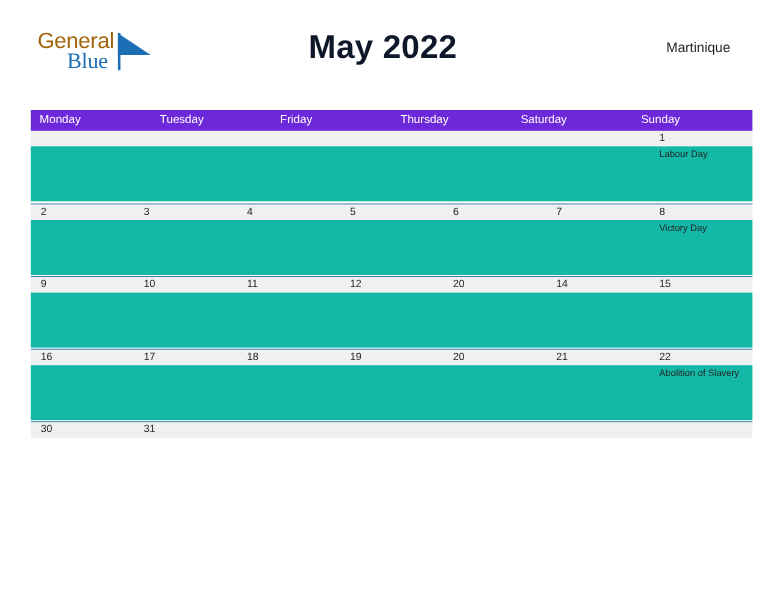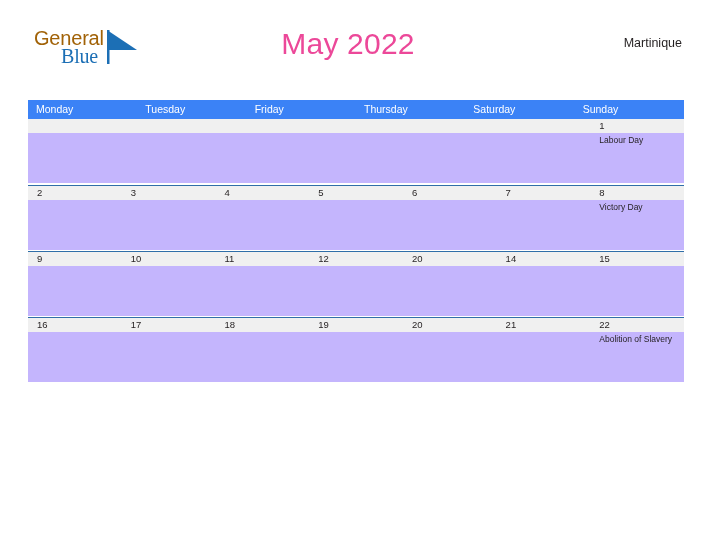--- a/index.html
+++ b/index.html
@@ -65,47 +65,47 @@
   }
 
   .cal-title {
     position: absolute;
     left: 0;
     right: 16px;
     top: 0;
     text-align: center;
     font-size: 30px;
     font-family: "Liberation Sans", sans-serif;
-    font-weight: 400;
-    color: #ec4899;
+    font-weight: 700;
+    color: #0f172a;
     letter-spacing: 0.2px;
     line-height: 44px;
   }
 
   .cal-region {
     position: absolute;
-    right: 2px;
+    right: 20px;
     top: 14px;
     font-size: 12.5px;
     color: #231f20;
     font-family: "Liberation Sans", sans-serif;
     text-align: center;
   }
 
   
   .calendar {
     position: absolute;
     left: 28px;
     top: 78px;
     width: 656px;
   }
 
   .weekday-row {
     display: flex;
-    background: #3b82f6;
+    background: #6d28d9;
     height: 19px;
   }
   .weekday-cell {
     flex: 1 1 0;
     color: #ffffff;
     font-size: 10.5px;
     line-height: 19px;
     padding-left: 8px;
     box-sizing: border-box;
     white-space: nowrap;
@@ -136,21 +136,21 @@
     line-height: 14px;
     padding-left: 9px;
     box-sizing: border-box;
     color: #231f20;
     white-space: nowrap;
   }
 
   .event-band {
     display: flex;
     height: 50px;
-    background: #c4b5fd;
+    background: #14b8a6;
   }
   .event-cell {
     flex: 1 1 0;
     font-size: 8.5px;
     line-height: 13px;
     padding-left: 9px;
     padding-top: 1px;
     box-sizing: border-box;
     color: #231f20;
     white-space: nowrap;
@@ -269,15 +269,26 @@
         <div class="event-cell"></div>
         <div class="event-cell"></div>
         <div class="event-cell"></div>
         <div class="event-cell"></div>
         <div class="event-cell"></div>
         <div class="event-cell">Abolition of Slavery</div>
       </div>
     </div>
 
 
+    <div class="week-row last">
+      <div class="daynum-band">
+        <div class="daynum-cell">30</div>
+        <div class="daynum-cell">31</div>
+        <div class="daynum-cell"></div>
+        <div class="daynum-cell"></div>
+        <div class="daynum-cell"></div>
+        <div class="daynum-cell"></div>
+        <div class="daynum-cell"></div>
+      </div>
+    </div>
 
   </div>
 </div>
 
 </body></html>

